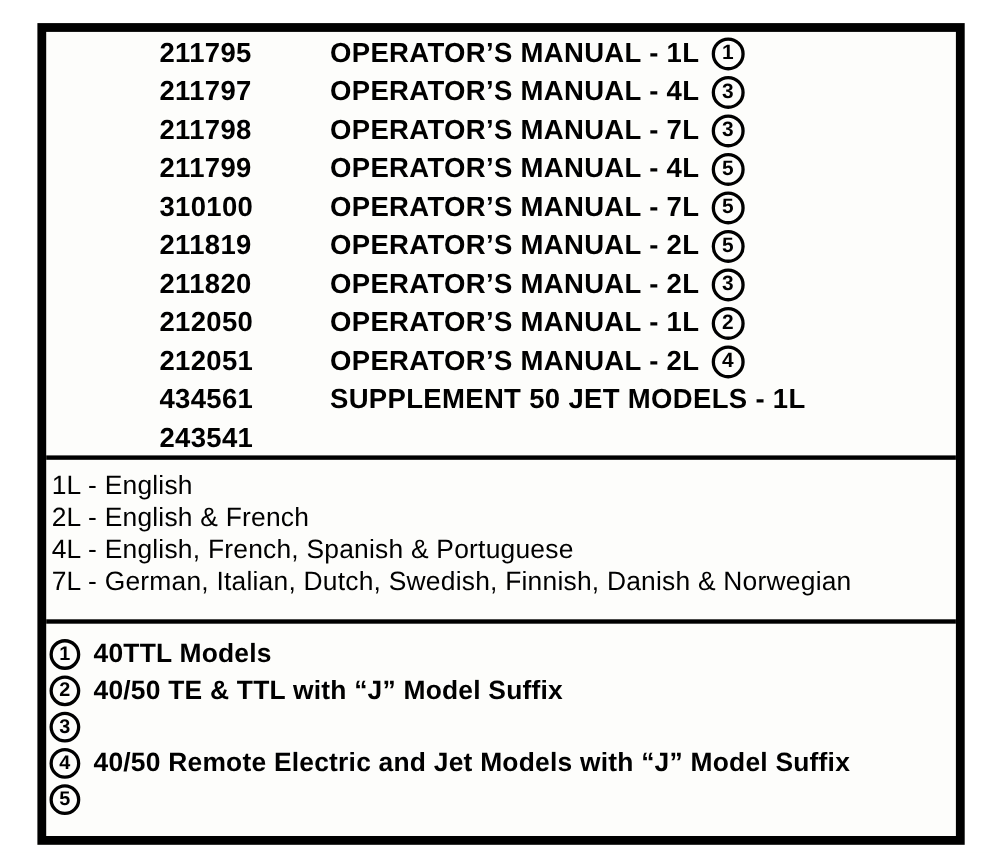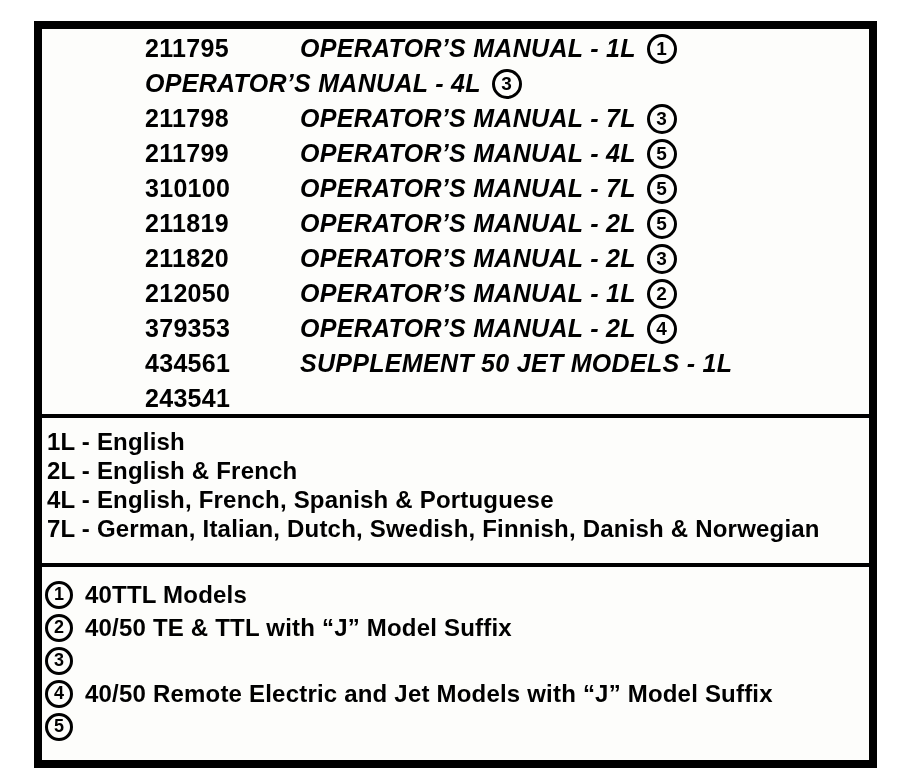--- a/index.html
+++ b/index.html
@@ -42,21 +42,20 @@
     font-size: 25px;
     font-weight: 700;
     letter-spacing: 0.3px;
   }
   .part-num {
     width: 155px;
     flex: none;
   }
   .part-desc {
     white-space: nowrap;
-    font-style: italic;
   }
   .ref-circle {
     display: inline-flex;
     align-items: center;
     justify-content: center;
     width: 24px;
     height: 24px;
     margin-left: 11px;
     border: 3px solid #000000;
     border-radius: 50%;
@@ -70,21 +69,21 @@
     height: 149px;
     box-sizing: border-box;
     border-top: 4px solid #000000;
     padding: 9px 0 0 5px;
   }
   .lang-row {
     display: flex;
     align-items: center;
     height: 29px;
     font-size: 24px;
-    font-weight: 700;
+    font-weight: 400;
     letter-spacing: 0.2px;
     white-space: nowrap;
   }
   
   .notes-section {
     height: 197px;
     box-sizing: border-box;
     border-top: 4px solid #000000;
     padding: 11px 0 0 3px;
   }
@@ -120,20 +119,21 @@
 <div class="page">
   <div class="frame">
 
     <div class="parts-section">
       <div class="part-row">
         <span class="part-num">211795</span>
         <span class="part-desc">OPERATOR’S MANUAL - 1L</span>
         <span class="ref-circle">1</span>
       </div>
       <div class="part-row">
+        <span class="part-num">211797</span>
         <span class="part-desc">OPERATOR’S MANUAL - 4L</span>
         <span class="ref-circle">3</span>
       </div>
       <div class="part-row">
         <span class="part-num">211798</span>
         <span class="part-desc">OPERATOR’S MANUAL - 7L</span>
         <span class="ref-circle">3</span>
       </div>
       <div class="part-row">
         <span class="part-num">211799</span>
@@ -154,21 +154,21 @@
         <span class="part-num">211820</span>
         <span class="part-desc">OPERATOR’S MANUAL - 2L</span>
         <span class="ref-circle">3</span>
       </div>
       <div class="part-row">
         <span class="part-num">212050</span>
         <span class="part-desc">OPERATOR’S MANUAL - 1L</span>
         <span class="ref-circle">2</span>
       </div>
       <div class="part-row">
-        <span class="part-num">379353</span>
+        <span class="part-num">212051</span>
         <span class="part-desc">OPERATOR’S MANUAL - 2L</span>
         <span class="ref-circle">4</span>
       </div>
       <div class="part-row">
         <span class="part-num">434561</span>
         <span class="part-desc">SUPPLEMENT 50 JET MODELS - 1L</span>
 
       </div>
       <div class="part-row">
         <span class="part-num">243541</span>

